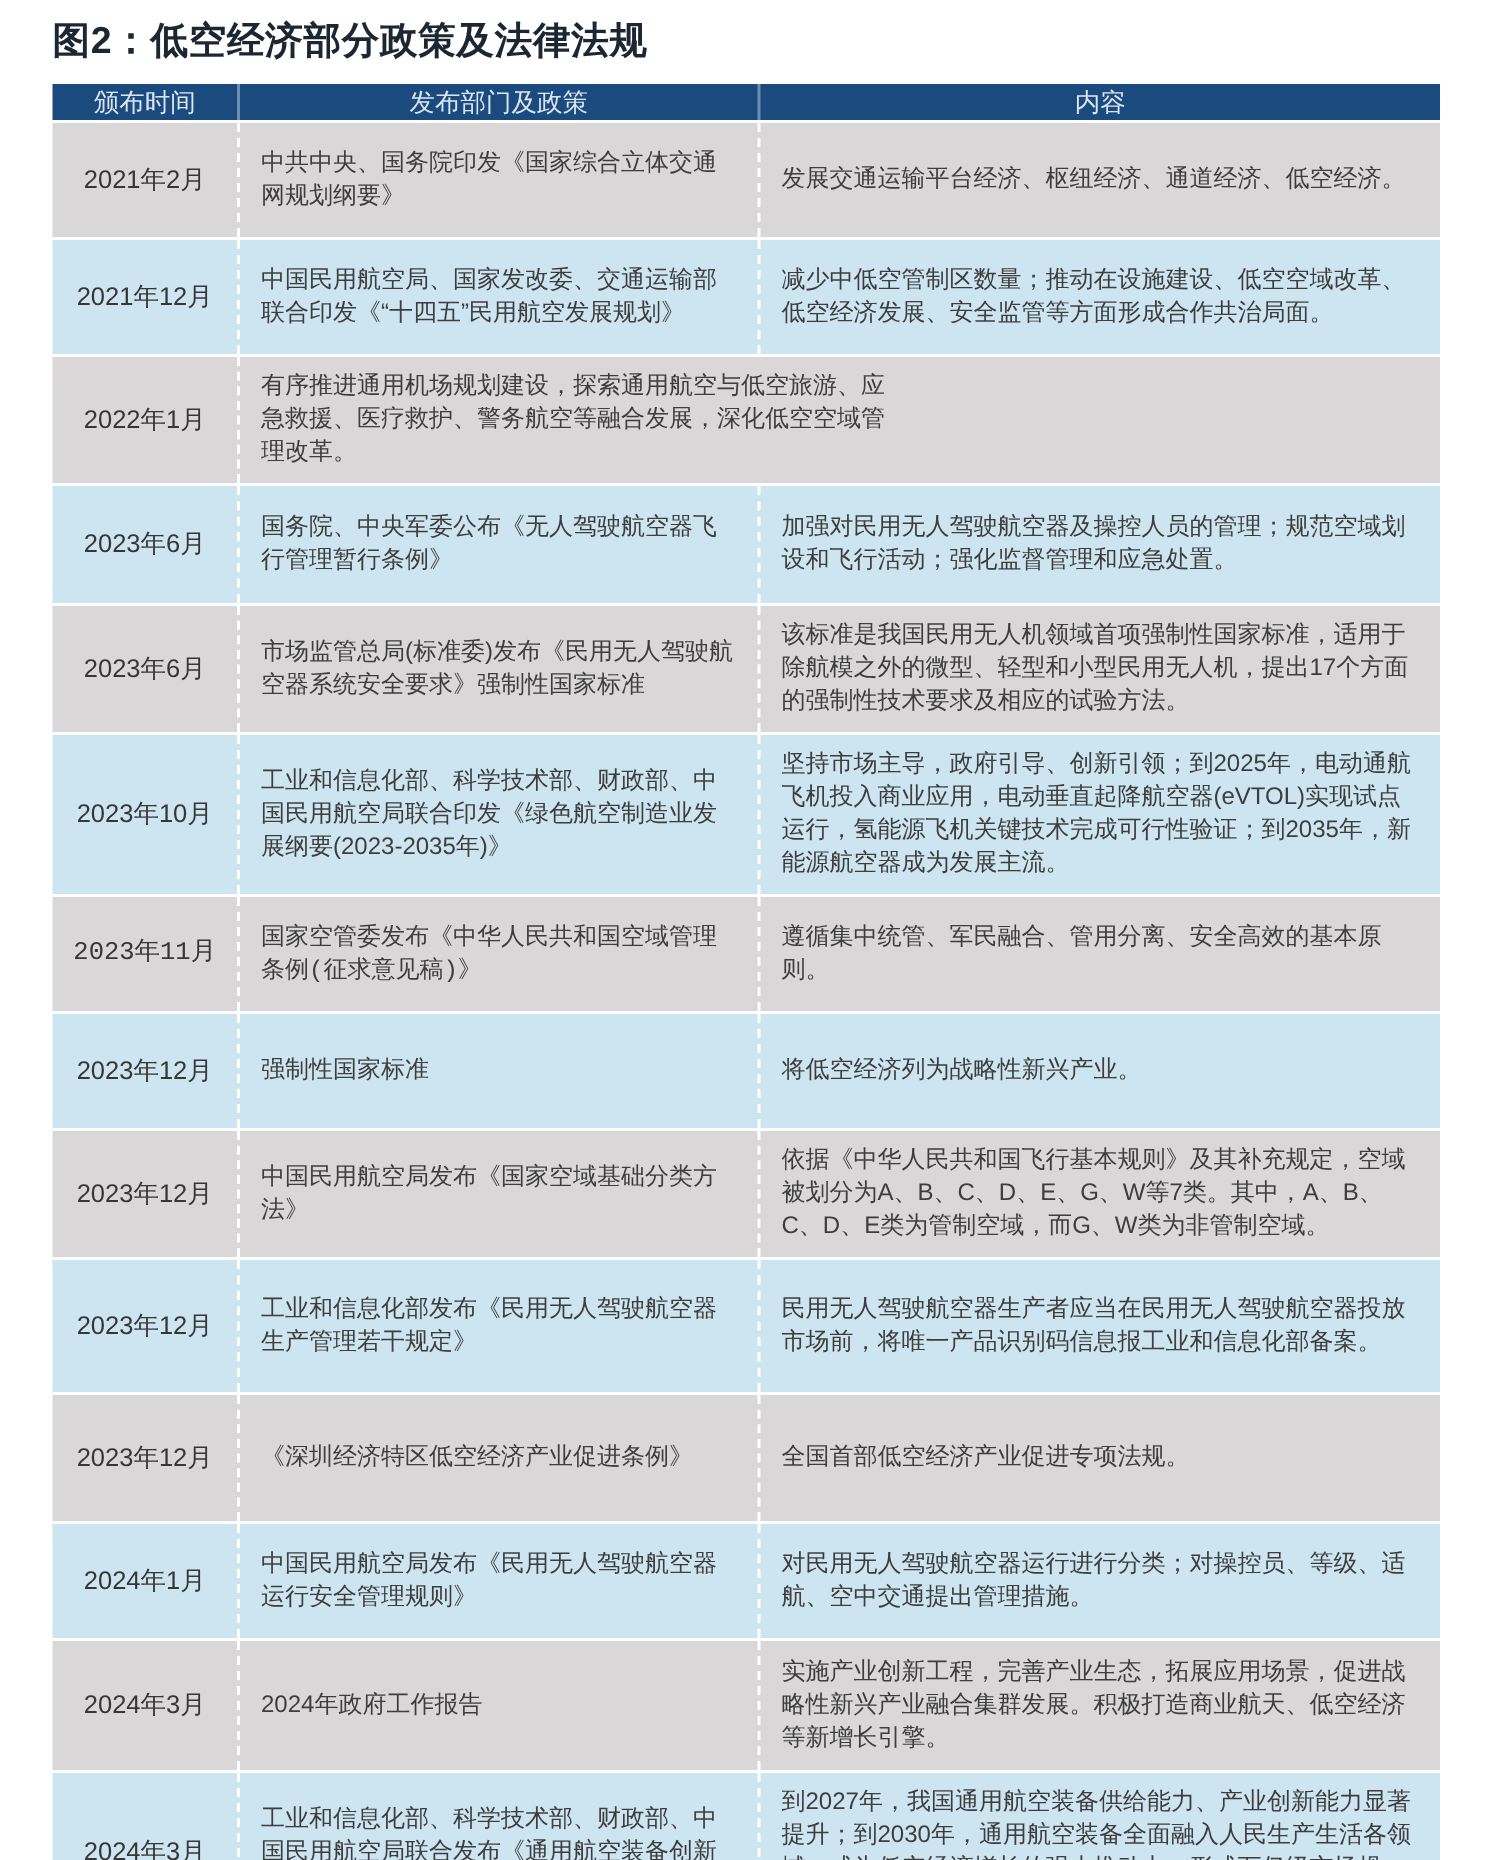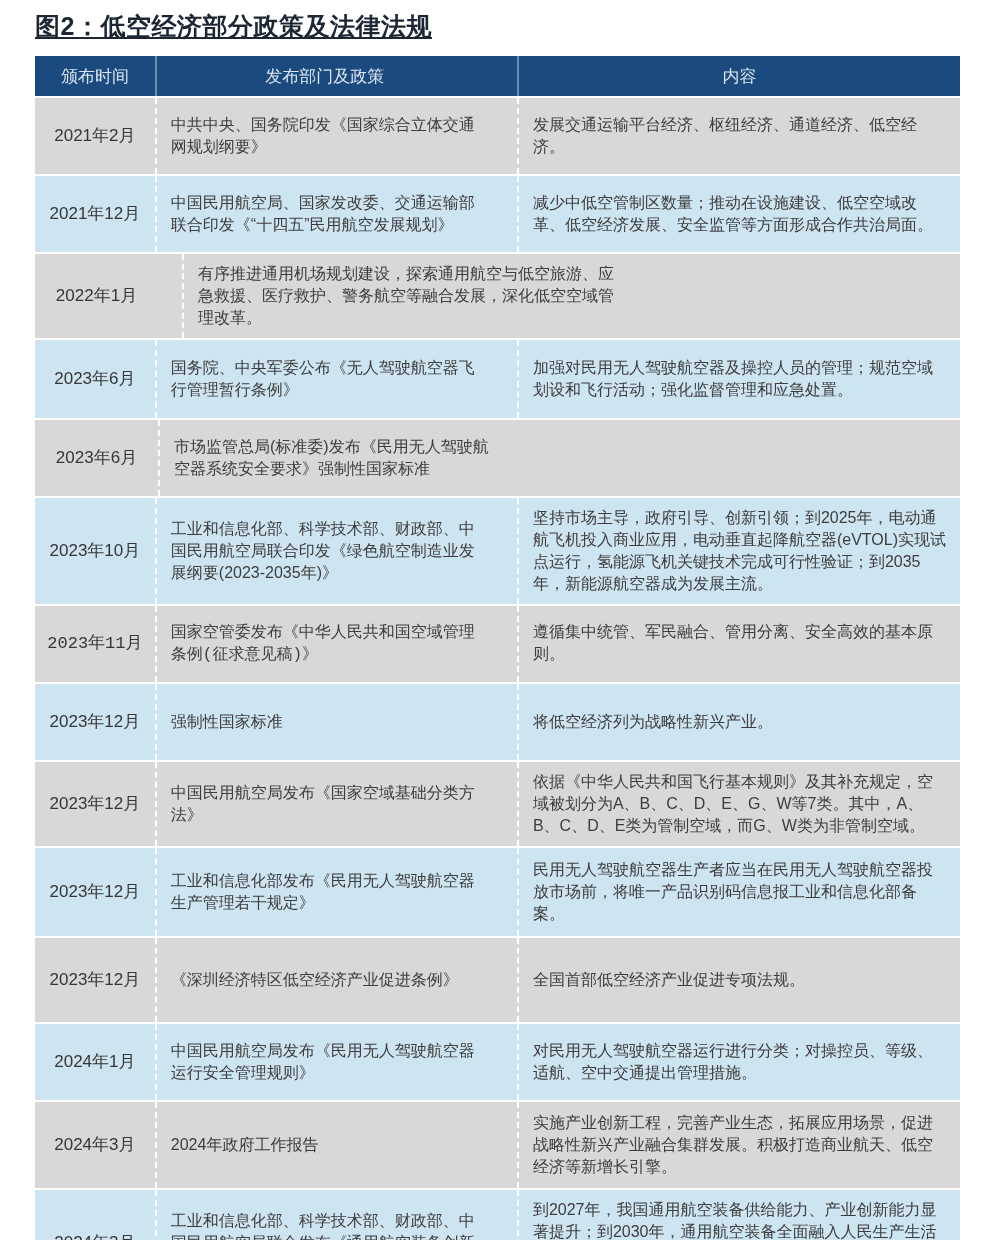--- a/index.html
+++ b/index.html
@@ -9,43 +9,42 @@
     -webkit-font-smoothing:antialiased;
   }
   .page { padding:6px 0 0 35px; width:925px; }
 
   .figure-title {
     font-size:25px;
     font-weight:bold;
     color:#1d2633;
     letter-spacing:0.5px;
     margin:4px 0 13px 0;
-    text-decoration:underline;
   }
 
   .policy-table { width:925px; }
 
   .thead {
     display:flex;
     background:#1b4a7e;
-    height:40px;
+    height:24px;
   }
   .th {
     box-sizing:border-box;
     display:flex;
     align-items:center;
     justify-content:center;
     color:#dbe5f1;
     font-size:17px;
   }
   .th + .th { border-left:2px solid rgba(210,225,242,0.45); }
 
   .col-date    { width:123px; }
   .col-policy  { width:347px; }
-  .col-content { width:455px;margin-left:24px; }
+  .col-content { width:455px; }
 
   .row {
     display:flex;
     border-top:2px solid #ffffff;
   }
   .row.gray { background:#d9d7d8; }
   .row.blue { background:#cde4f1; }
 
   .cell {
     box-sizing:border-box;
@@ -122,20 +121,23 @@
             <span>加强对民用无人驾驶航空器及操控人员的管理；规范空域划设和飞行活动；强化监督管理和应急处置。</span>
           </div>
         </div>
         <div class="row gray" style="min-height: 76px;">
           <div class="cell date col-date">
             <span>2023年6月</span>
           </div>
           <div class="cell bordered col-policy">
             <span>市场监管总局(标准委)发布《民用无人驾驶航空器系统安全要求》强制性国家标准</span>
           </div>
+          <div class="cell bordered col-content">
+            <span>该标准是我国民用无人机领域首项强制性国家标准，适用于除航模之外的微型、轻型和小型民用无人机，提出17个方面的强制性技术要求及相应的试验方法。</span>
+          </div>
         </div>
         <div class="row blue" style="min-height: 106px;">
           <div class="cell date col-date">
             <span>2023年10月</span>
           </div>
           <div class="cell bordered col-policy">
             <span>工业和信息化部、科学技术部、财政部、中国民用航空局联合印发《绿色航空制造业发展纲要(2023-2035年)》</span>
           </div>
           <div class="cell bordered col-content">
             <span>坚持市场主导，政府引导、创新引领；到2025年，电动通航飞机投入商业应用，电动垂直起降航空器(eVTOL)实现试点运行，氢能源飞机关键技术完成可行性验证；到2035年，新能源航空器成为发展主流。</span>

